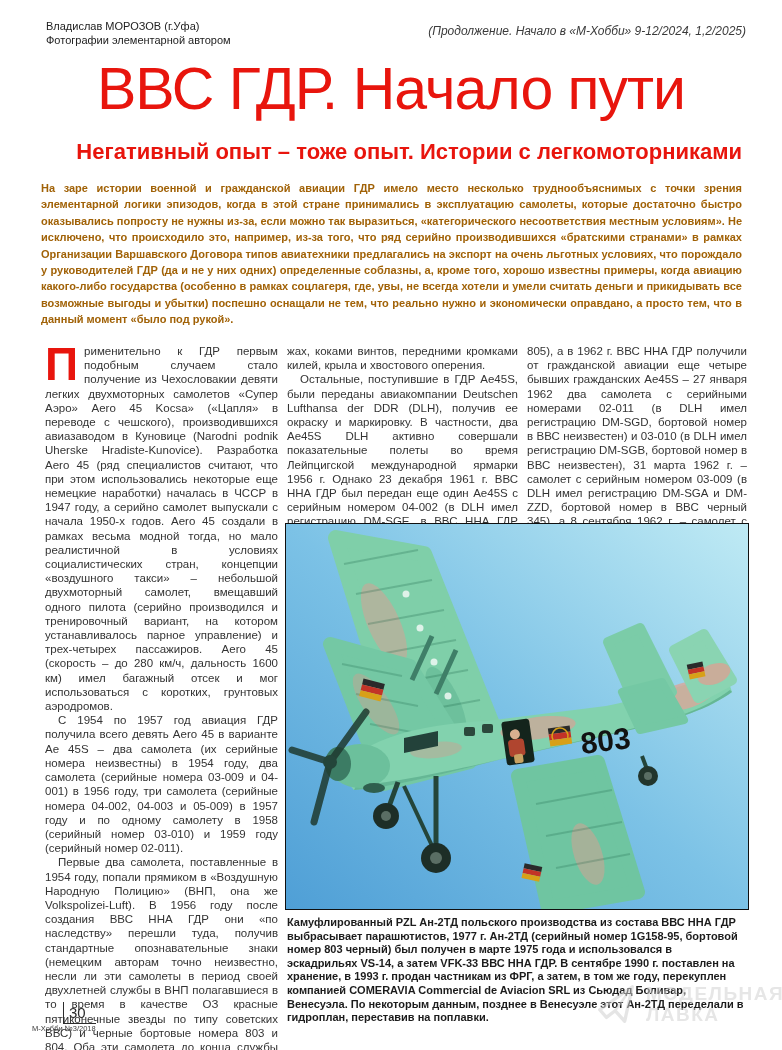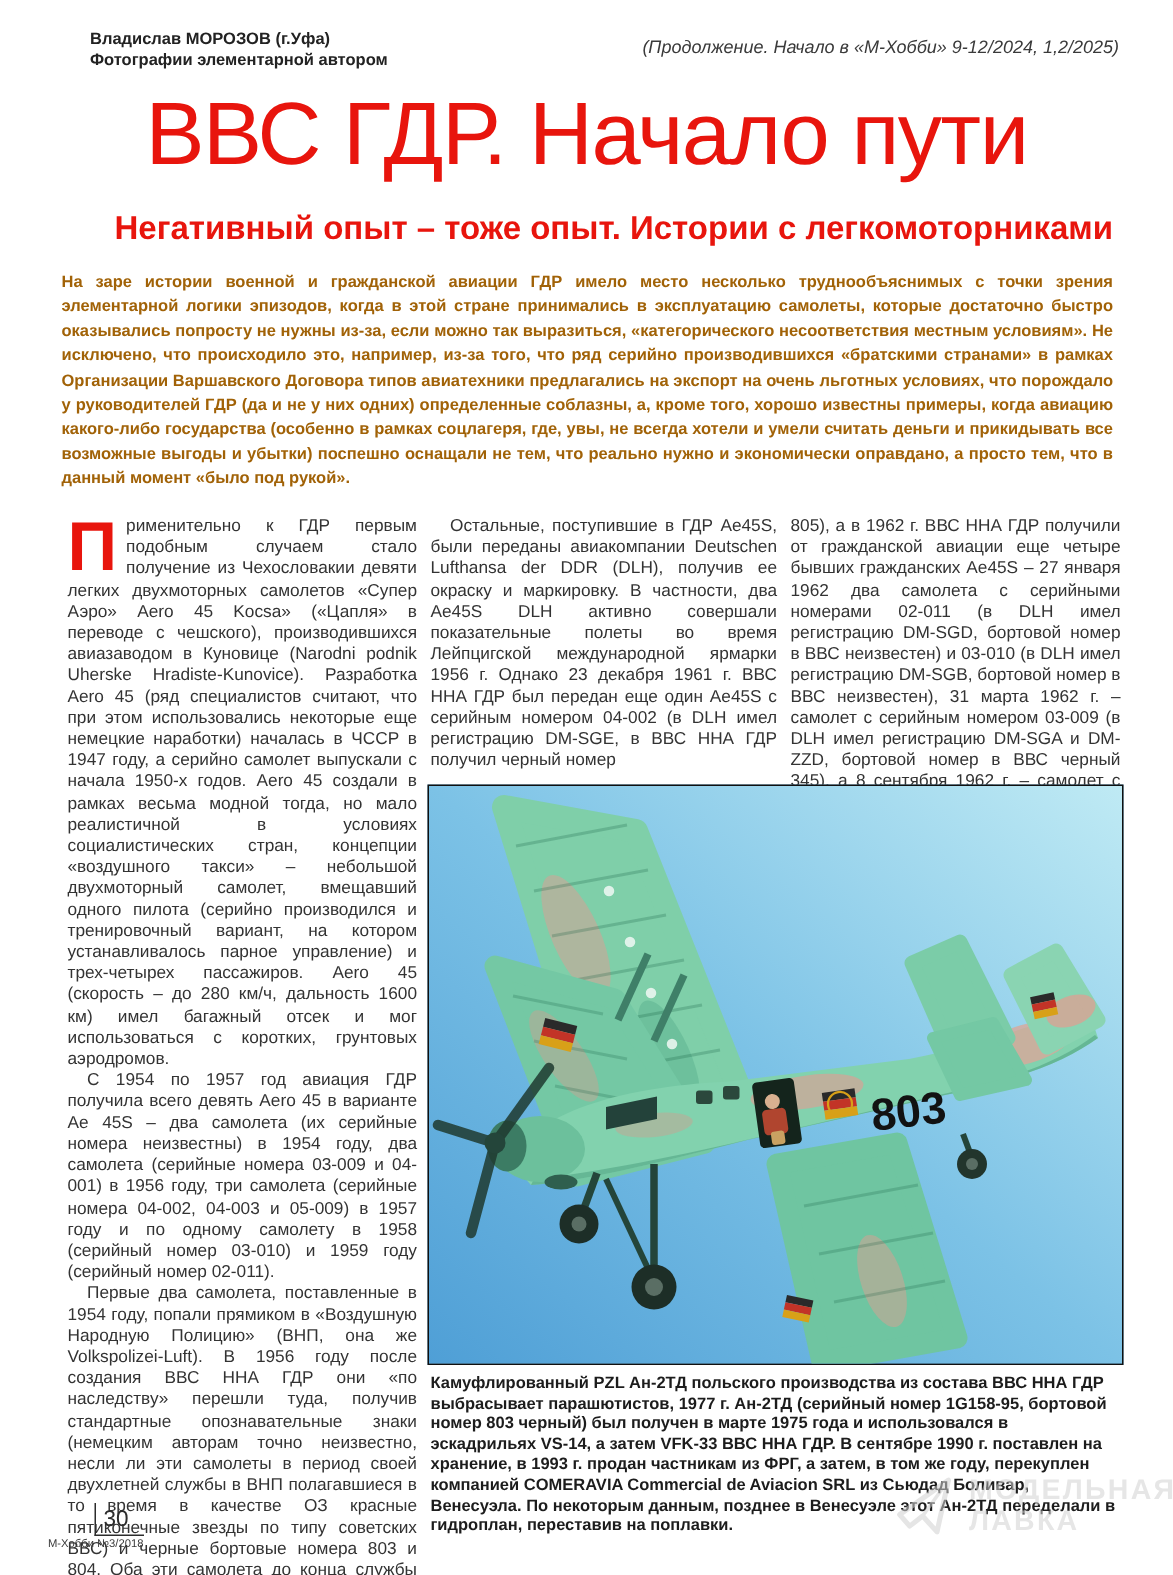--- a/index.html
+++ b/index.html
@@ -2,21 +2,21 @@
 <html lang="ru"><head>
 <meta charset="utf-8">
 <style>
   html,body{margin:0;padding:0;}
   body{
     width:782px;height:1050px;background:#ffffff;position:relative;
     font-family:"Liberation Sans",sans-serif;color:#333;overflow:hidden;
   }
   .abs{position:absolute;}
   
-  .hdr-left{left:46px;top:19px;font-size:11px;font-weight:bold;color:#222;line-height:14px;margin-left:14px;}
+  .hdr-left{left:46px;top:19px;font-size:11px;font-weight:normal;color:#222;line-height:14px;}
   .hdr-right{right:36px;top:24px;font-size:12px;font-style:italic;color:#3a3a3a;text-align:right;}
   
   .title{left:40px;top:58px;width:702px;text-align:center;color:#e8150d;
          font-size:59px;font-weight:normal;letter-spacing:-1px;line-height:62px;white-space:nowrap;}
   .subtitle{left:40px;top:139px;width:702px;text-align:right;color:#e8150d;
          font-size:22px;font-weight:bold;}
   
   .intro{left:41px;top:180px;width:701px;font-size:11px;font-weight:bold;color:#a16207;
          line-height:16.4px;text-align:justify;}
   
@@ -58,20 +58,21 @@
 
 <div class="abs intro">На заре истории военной и гражданской авиации ГДР имело место несколько труднообъяснимых с точки зрения элементарной логики эпизодов, когда в этой стране принимались в эксплуатацию самолеты, которые достаточно быстро оказывались попросту не нужны из-за, если можно так выразиться, «категорического несоответствия местным условиям». Не исключено, что происходило это, например, из-за того, что ряд серийно производившихся «братскими странами» в рамках Организации Варшавского Договора типов авиатехники предлагались на экспорт на очень льготных условиях, что порождало у руководителей ГДР (да и не у них одних) определенные соблазны, а, кроме того, хорошо известны примеры, когда авиацию какого-либо государства (особенно в рамках соцлагеря, где, увы, не всегда хотели и умели считать деньги и прикидывать все возможные выгоды и убытки) поспешно оснащали не тем, что реально нужно и экономически оправдано, а просто тем, что в данный момент «было под рукой».</div>
 
 <div class="abs col col1">
   <p><span class="dropcap">П</span><span>рименительно к ГДР первым подобным случаем стало получение из Чехословакии девяти легких двухмоторных самолетов «Супер Аэро» Aero 45 Kocsa» («Цапля» в переводе с чешского), производившихся авиазаводом в Куновице (Narodni podnik Uherske Hradiste-Kunovice). Разработка Aero 45 (ряд специалистов считают, что при этом использовались некоторые еще немецкие наработки) началась в ЧССР в 1947 году, а серийно самолет выпускали с начала 1950-х годов. Aero 45 создали в рамках весьма модной тогда, но мало реалистичной в условиях социалистических стран, концепции «воздушного такси» – небольшой двухмоторный самолет, вмещавший одного пилота (серийно производился и тренировочный вариант, на котором устанавливалось парное управление) и трех-четырех пассажиров. Aero 45 (скорость – до 280 км/ч, дальность 1600 км) имел багажный отсек и мог использоваться с коротких, грунтовых аэродромов.</span></p>
   <p class="indent">С 1954 по 1957 год авиация ГДР получила всего девять Aero 45 в варианте Ae 45S – два самолета (их серийные номера неизвестны) в 1954 году, два самолета (серийные номера 03-009 и 04-001) в 1956 году, три самолета (серийные номера 04-002, 04-003 и 05-009) в 1957 году и по одному самолету в 1958 (серийный номер 03-010) и 1959 году (серийный номер 02-011).</p>
   <p class="indent">Первые два самолета, поставленные в 1954 году, попали прямиком в «Воздушную Народную Полицию» (ВНП, она же Volkspolizei-Luft). В 1956 году после создания ВВС ННА ГДР они «по наследству» перешли туда, получив стандартные опознавательные знаки (немецким авторам точно неизвестно, несли ли эти самолеты в период своей двухлетней службы в ВНП полагавшиеся в то время в качестве ОЗ красные пятиконечные звезды по типу советских ВВС) и черные бортовые номера 803 и 804. Оба эти самолета до конца службы оставались в заводской окраске гражданского образца цвета «белый металлик» с цветными, красными (борт 804) и синими (борт 803) деталями — полосами на фюзеля-</p>
 </div>
 
 <div class="abs col col2">
+  <p>жах, коками винтов, передними кромками килей, крыла и хвостового оперения.</p>
   <p class="indent">Остальные, поступившие в ГДР Ae45S, были переданы авиакомпании Deutschen Lufthansa der DDR (DLH), получив ее окраску и маркировку. В частности, два Ae45S DLH активно совершали показательные полеты во время Лейпцигской международной ярмарки 1956 г. Однако 23 декабря 1961 г. ВВС ННА ГДР был передан еще один Ae45S с серийным номером 04-002 (в DLH имел регистрацию DM-SGE, в ВВС ННА ГДР получил черный номер</p>
 </div>
 
 <div class="abs col col3">
   <p>805), а в 1962 г. ВВС ННА ГДР получили от гражданской авиации еще четыре бывших гражданских Ae45S – 27 января 1962 два самолета с серийными номерами 02-011 (в DLH имел регистрацию DM-SGD, бортовой номер в ВВС неизвестен) и 03-010 (в DLH имел регистрацию DM-SGB, бортовой номер в ВВС неизвестен), 31 марта 1962 г. – самолет с серийным номером 03-009 (в DLH имел регистрацию DM-SGA и DM-ZZD, бортовой номер в ВВС черный 345), а 8 сентября 1962 г. – самолет с серийным номером 04-001 (в DLH имел регистра-</p>
 </div>
 
 <div class="abs photo">
   <svg width="462" height="385" viewBox="0 0 462 385">
     <defs>

